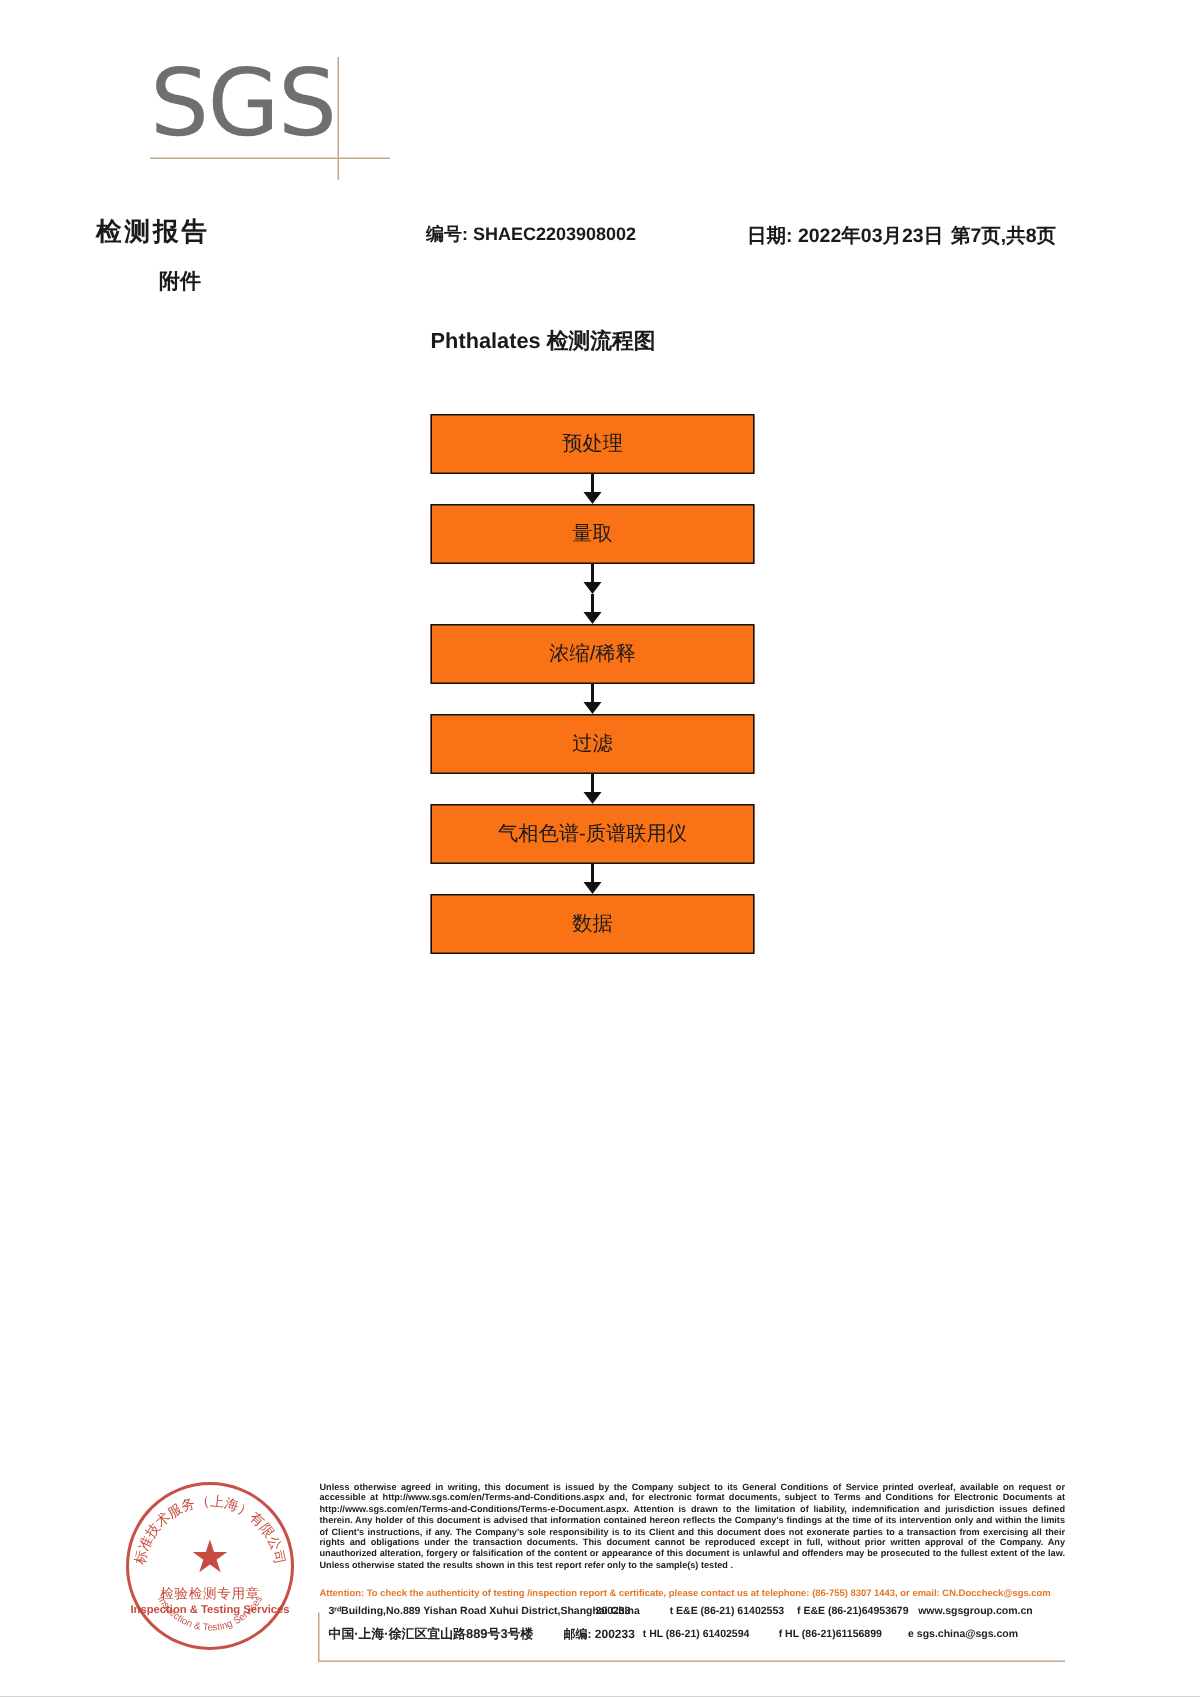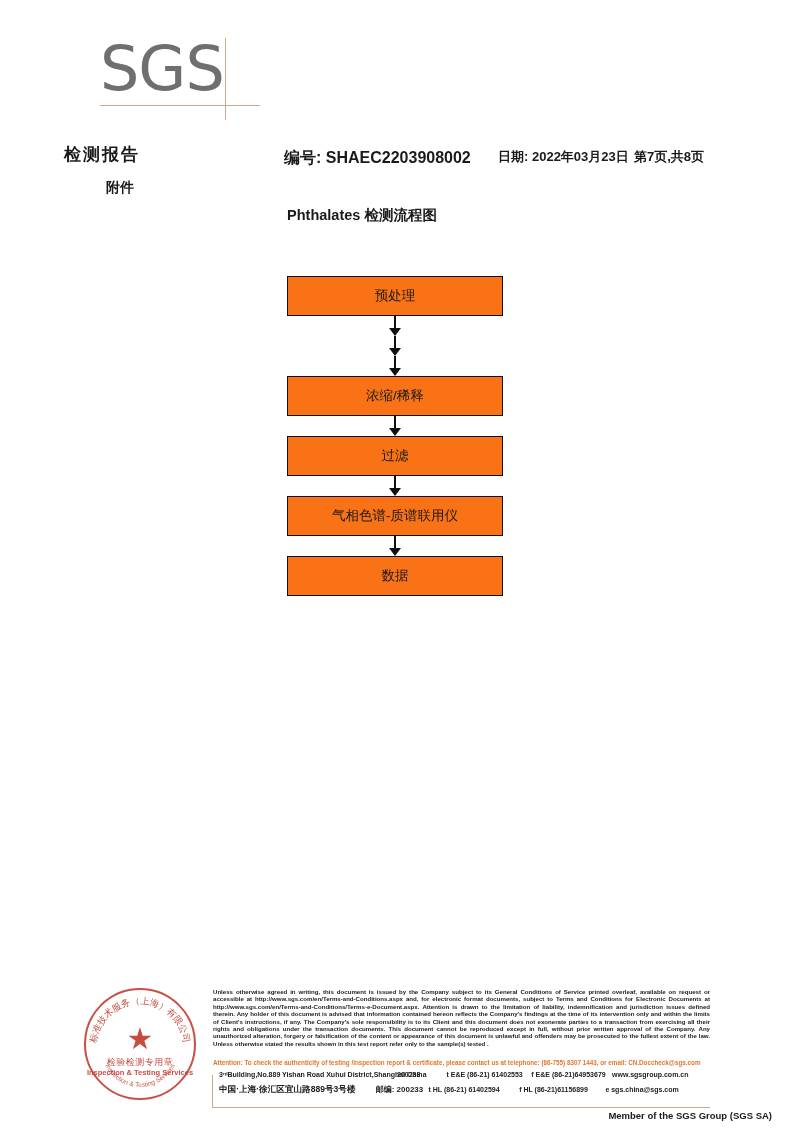--- a/index.html
+++ b/index.html
@@ -67,21 +67,21 @@
     left: 64px;
     top: 179px;
     font-size: 14px;
     font-weight: 700;
     margin-left: 42px;
   }
   .hdr-no {
     position: absolute;
     left: 284px;
     top: 148px;
-    font-size: 16px;
+    font-size: 12px;
     font-weight: 600;
     white-space: nowrap;
   }
   .hdr-date {
     position: absolute;
     left: 498px;
     top: 148px;
     font-size: 13px;
     font-weight: 600;
     white-space: nowrap;
@@ -92,21 +92,21 @@
     top: 148px;
     font-size: 13px;
     font-weight: 600;
     white-space: nowrap;
   }
 
   
   .flow-title {
     position: absolute;
     left: 0;
-    top: 206px;
+    top: 218px;
     width: 724px;
     text-align: center;
     font-size: 14.5px;
     font-weight: 700;
   }
   .flow {
     position: absolute;
     left: 287px;
     top: 276px;
     width: 216px;
@@ -318,20 +318,21 @@
 
   <div class="flow-title">Phthalates 检测流程图</div>
 
   <div class="flow">
     <div class="flow-box">预处理</div>
     <div class="flow-arrow">
         <div class="shaft"></div>
         <div class="head"></div>
       </div>
 
+    <div class="flow-box">量取</div>
     <div class="flow-arrow">
         <div class="shaft"></div>
         <div class="head"></div>
       </div>
 
     <div class="flow-arrow">
         <div class="shaft"></div>
         <div class="head"></div>
       </div>
 
@@ -391,15 +392,14 @@
     </div>
     <div class="addr-row">
       <span class="addr-c1-cn">中国·上海·徐汇区宜山路889号3号楼</span>
       <span class="addr-c2-cn">邮编: 200233</span>
       <span class="addr-c3">t HL (86-21) 61402594</span>
       <span class="addr-c4">f HL (86-21)61156899</span>
       <span class="addr-c5">e sgs.china@sgs.com</span>
     </div>
   </div>
 
-  <div class="member">Member of the SGS Group (SGS SA)</div>
 
 </div>
 
 </body></html>

